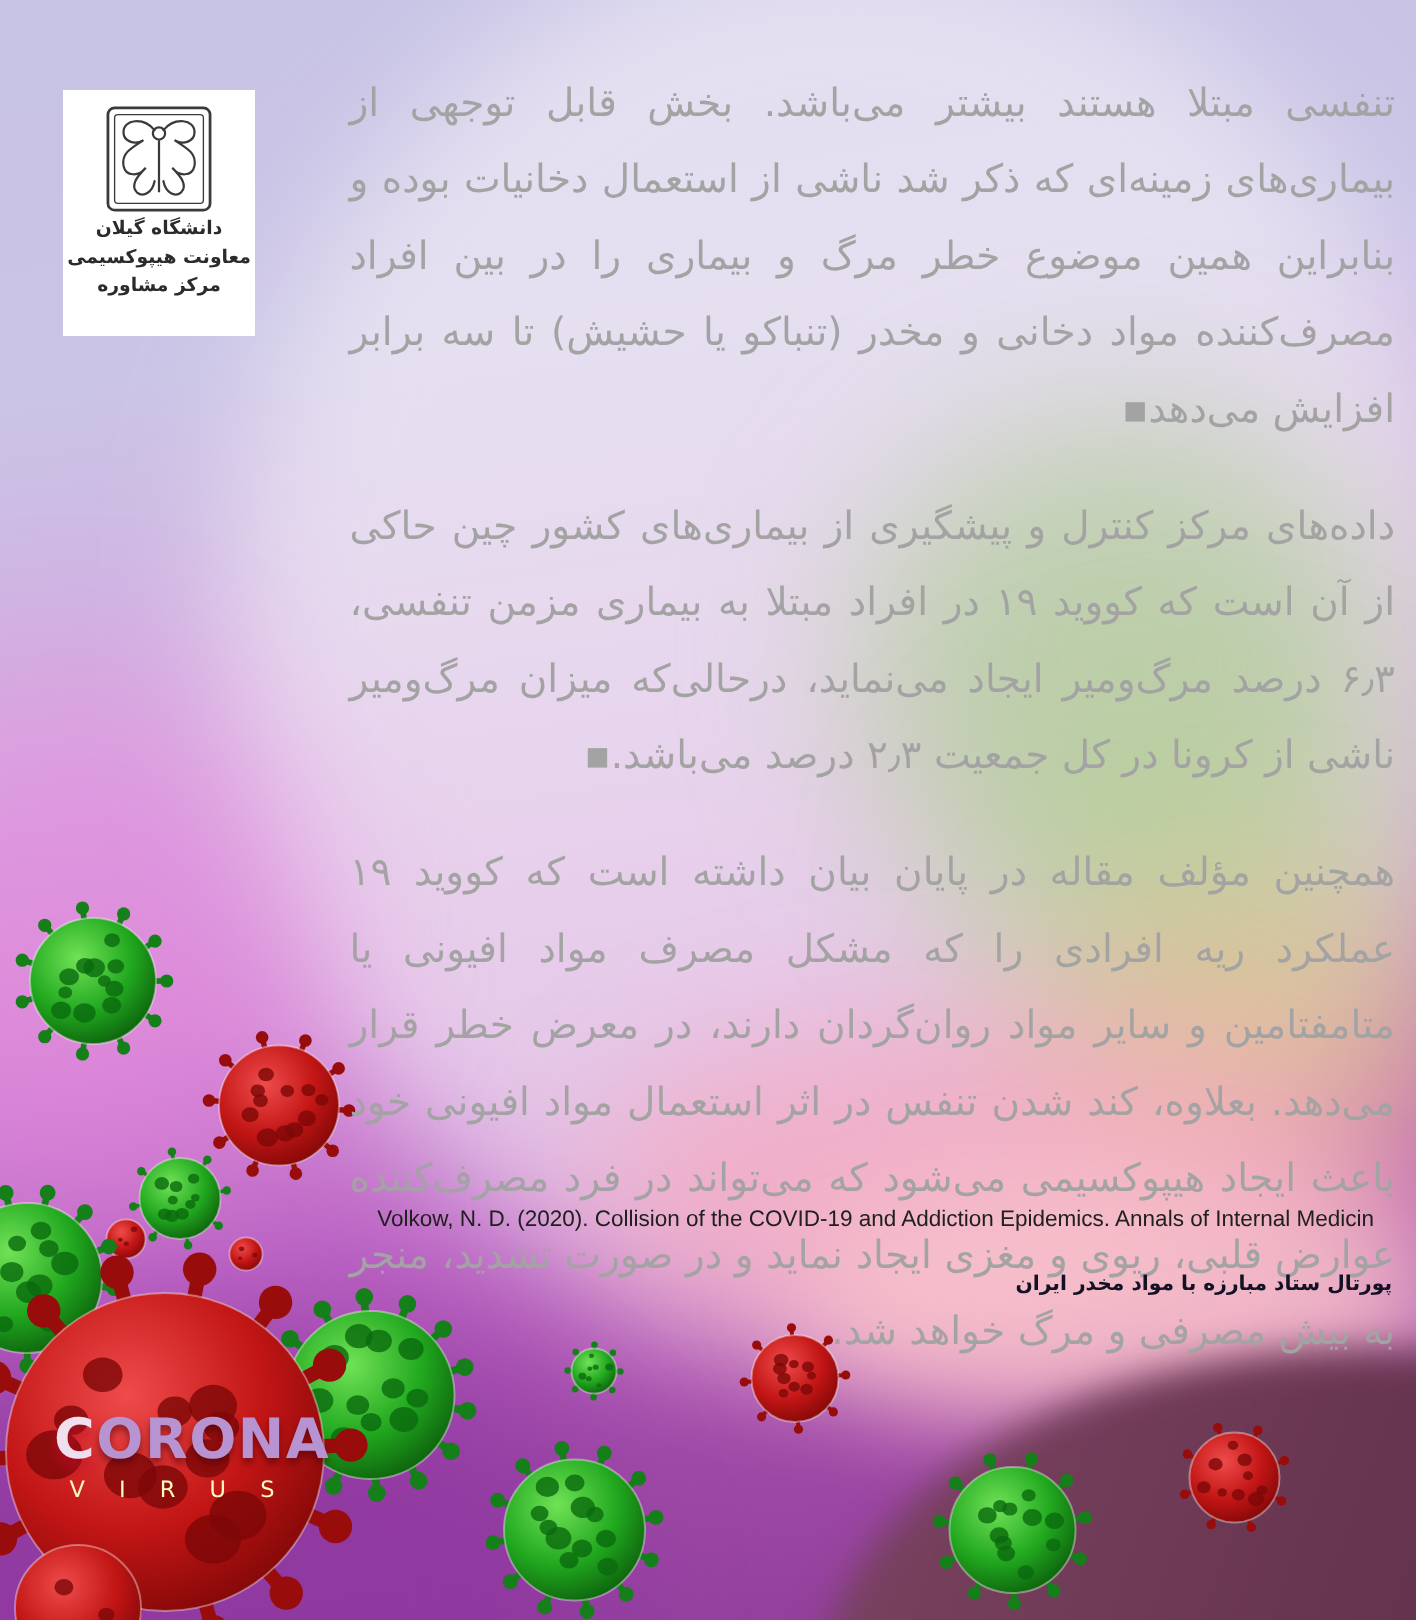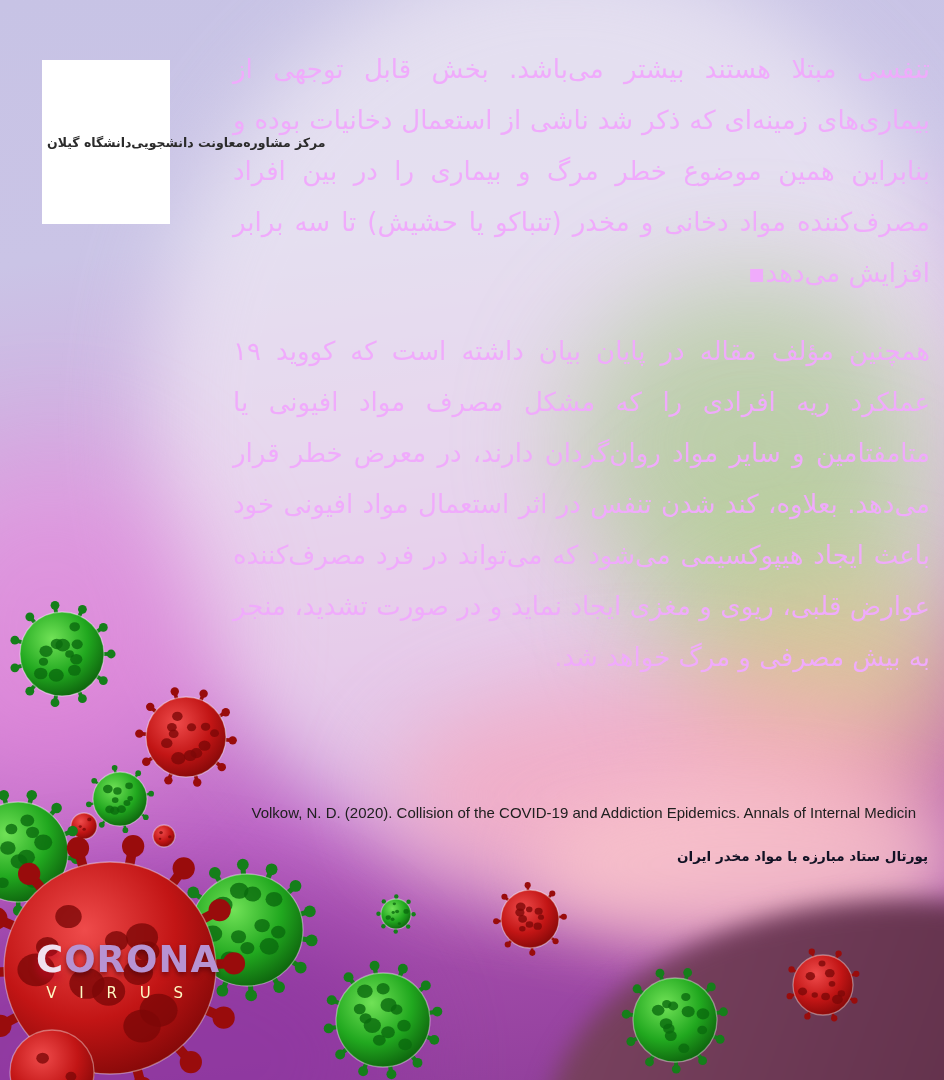--- a/index.html
+++ b/index.html
@@ -38,32 +38,32 @@
   }
   .corona-word .c-first{
     color:#f0e0ef;
     text-shadow:0 6px 9px rgba(190,10,40,.85);
   }
   .corona-sub{color:#fef9c3;font-size:15px;letter-spacing:9px;margin-top:3px;padding-left:8px;}
   
   .logo-card{
     position:absolute;left:42px;top:60px;width:128px;min-height:164px;
     background:#ffffff;box-sizing:border-box;padding:9px 5px 7px;
-    display:flex;flex-direction:row;align-items:center;
+    display:flex;flex-direction:column;align-items:center;
   }
   .emblem{width:76px;height:74px;display:block;}
   .logo-line{
     font-size:12.5px;font-weight:bold;color:#2b2b2b;line-height:1.5;
     direction:rtl;text-align:center;white-space:nowrap;
   }
   
   .text-col{
     position:absolute;right:14px;top:44px;width:697px;
     direction:rtl;text-align:justify;
-    font-size:26px;line-height:51px;color:#f0abfc;
+    font-size:26px;line-height:51px;color:#a3a3a3;
   }
   .text-col p{margin:0 0 27px 0;}
   
   .cite{
     position:absolute;right:28px;top:804px;
     font-family:"Liberation Sans",sans-serif;
     font-size:15px;color:#202020;white-space:nowrap;
   }
   .source{
     position:absolute;right:16px;top:848px;direction:rtl;
@@ -565,25 +565,26 @@
   <div class="logo-card">
     <svg class="emblem" viewBox="0 0 100 100">
       <rect x="4" y="4" width="92" height="92" rx="6" fill="none" stroke="#3a3a3a" stroke-width="2.5"></rect>
       <rect x="10" y="10" width="80" height="80" rx="3" fill="none" stroke="#3a3a3a" stroke-width="1.2"></rect>
       <circle cx="50" cy="27" r="5.5" fill="none" stroke="#3a3a3a" stroke-width="2"></circle>
       <line x1="50" y1="33" x2="50" y2="80" stroke="#3a3a3a" stroke-width="2"></line>
       <path d="M46,24 C36,12 18,14 18,26 C18,34 28,38 36,33 C26,40 16,44 18,56 C20,66 32,66 38,58 C30,66 24,74 30,80 C36,85 44,80 46,70" fill="none" stroke="#3a3a3a" stroke-width="2" stroke-linecap="round"></path>
       <path d="M46,24 C36,12 18,14 18,26 C18,34 28,38 36,33 C26,40 16,44 18,56 C20,66 32,66 38,58 C30,66 24,74 30,80 C36,85 44,80 46,70" fill="none" stroke="#3a3a3a" stroke-width="2" stroke-linecap="round" transform="translate(100,0) scale(-1,1)"></path>
     </svg>
     <div class="logo-line">دانشگاه گیلان</div>
-    <div class="logo-line">معاونت دانشجویی</div>
+    <div class="logo-line">معاونت هیپوکسیمی</div>
     <div class="logo-line">مرکز مشاوره</div>
   </div>
 
   <div class="text-col">
       <p>تنفسی مبتلا هستند بیشتر می‌باشد. بخش قابل توجهی از بیماری‌های زمینه‌ای که ذکر شد ناشی از استعمال دخانیات بوده و بنابراین همین موضوع خطر مرگ و بیماری را در بین افراد مصرف‌کننده مواد دخانی و مخدر (تنباکو یا حشیش) تا سه برابر افزایش می‌دهد▪</p>
+      <p>داده‌های مرکز کنترل و پیشگیری از بیماری‌های کشور چین حاکی از آن است که کووید ۱۹ در افراد مبتلا به بیماری مزمن تنفسی، ۶٫۳ درصد مرگ‌ومیر ایجاد می‌نماید، درحالی‌که میزان مرگ‌ومیر ناشی از کرونا در کل جمعیت ۲٫۳ درصد می‌باشد.▪</p>
       <p>همچنین مؤلف مقاله در پایان بیان داشته است که کووید ۱۹ عملکرد ریه افرادی را که مشکل مصرف مواد افیونی یا متامفتامین و سایر مواد روان‌گردان دارند، در معرض خطر قرار می‌دهد. بعلاوه، کند شدن تنفس در اثر استعمال مواد افیونی خود باعث ایجاد هیپوکسیمی می‌شود که می‌تواند در فرد مصرف‌کننده عوارض قلبی، ریوی و مغزی ایجاد نماید و در صورت تشدید، منجر به بیش مصرفی و مرگ خواهد شد.</p>
     </div>
 
   <div class="cite">Volkow, N. D. (2020). Collision of the COVID-19 and Addiction Epidemics. Annals of Internal Medicin</div>
   <div class="source">پورتال ستاد مبارزه با مواد مخدر ایران</div>
 
 </div>
 
 </body></html>

